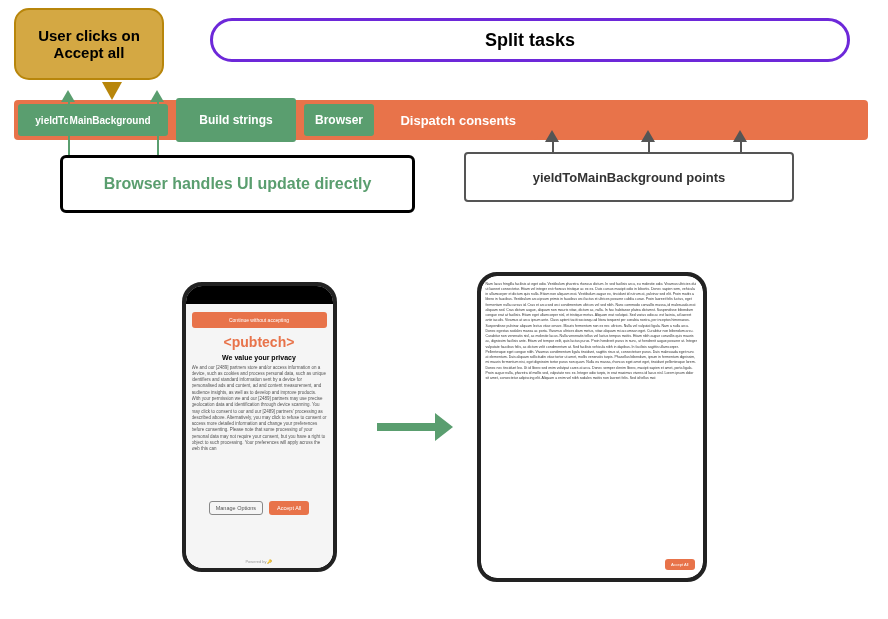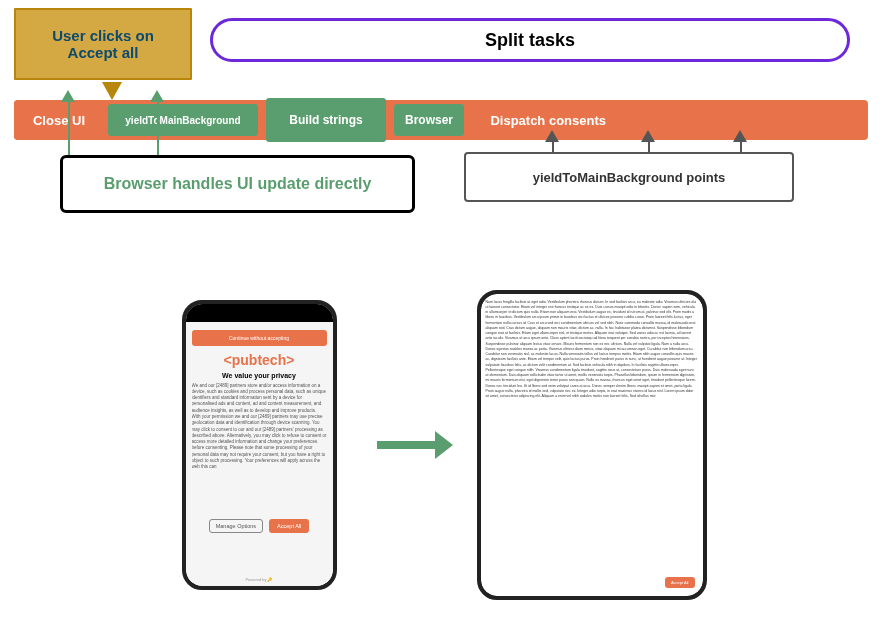--- a/index.html
+++ b/index.html
@@ -17,32 +17,32 @@
       width: 888px;
       height: 270px;
       padding: 10px;
     }
 
     
     .user-clicks-box {
       position: absolute;
       left: 14px;
       top: 8px;
-      width: 178px;
+      width: 150px;
       height: 72px;
       background: #d4a843;
       border: 2px solid #b8860b;
-      border-radius: 1px;
+      border-radius: 15px;
       display: flex;
       align-items: center;
       justify-content: center;
       text-align: center;
       font-size: 15px;
       font-weight: bold;
-      color: #0c4a6e;
+      color: #000000;
       z-index: 10;
     }
 
     
     .arrow-down-from-user {
       position: absolute;
       left: 102px;
       top: 82px;
       width: 0;
       height: 0;
@@ -222,21 +222,21 @@
       border-left: 7px solid transparent;
       border-right: 7px solid transparent;
       border-bottom: 12px solid #5a9e6f;
       z-index: 9;
     }
 
     
     .phones-area {
       position: absolute;
       left: 0;
-      top: 270px;
+      top: 252px;
       width: 888px;
       height: 349px;
       display: flex;
       align-items: center;
       justify-content: center;
       gap: 40px;
       padding: 10px 20px;
     }
 
     
@@ -438,23 +438,20 @@
 Accept all</span>
   </div>
 
   <div class="arrow-down-from-user"></div>
 
   <div class="split-tasks-pill">
     <span>Split tasks</span>
   </div>
 
   <div class="main-bar">
-    <div class="bar-segment close-ui">
-      <span>Close UI</span>
-    </div>
     <div class="bar-segment yield1">
       <span style="font-size:10px;">yieldToMainBackground</span>
     </div>
     <div class="bar-segment build-strings-green">
       <span style="font-size:12px;">Build strings</span>
     </div>
     <div class="bar-segment persist">
       <span>Browser</span>
     </div>
     <div class="bar-segment dispatch-consents">

